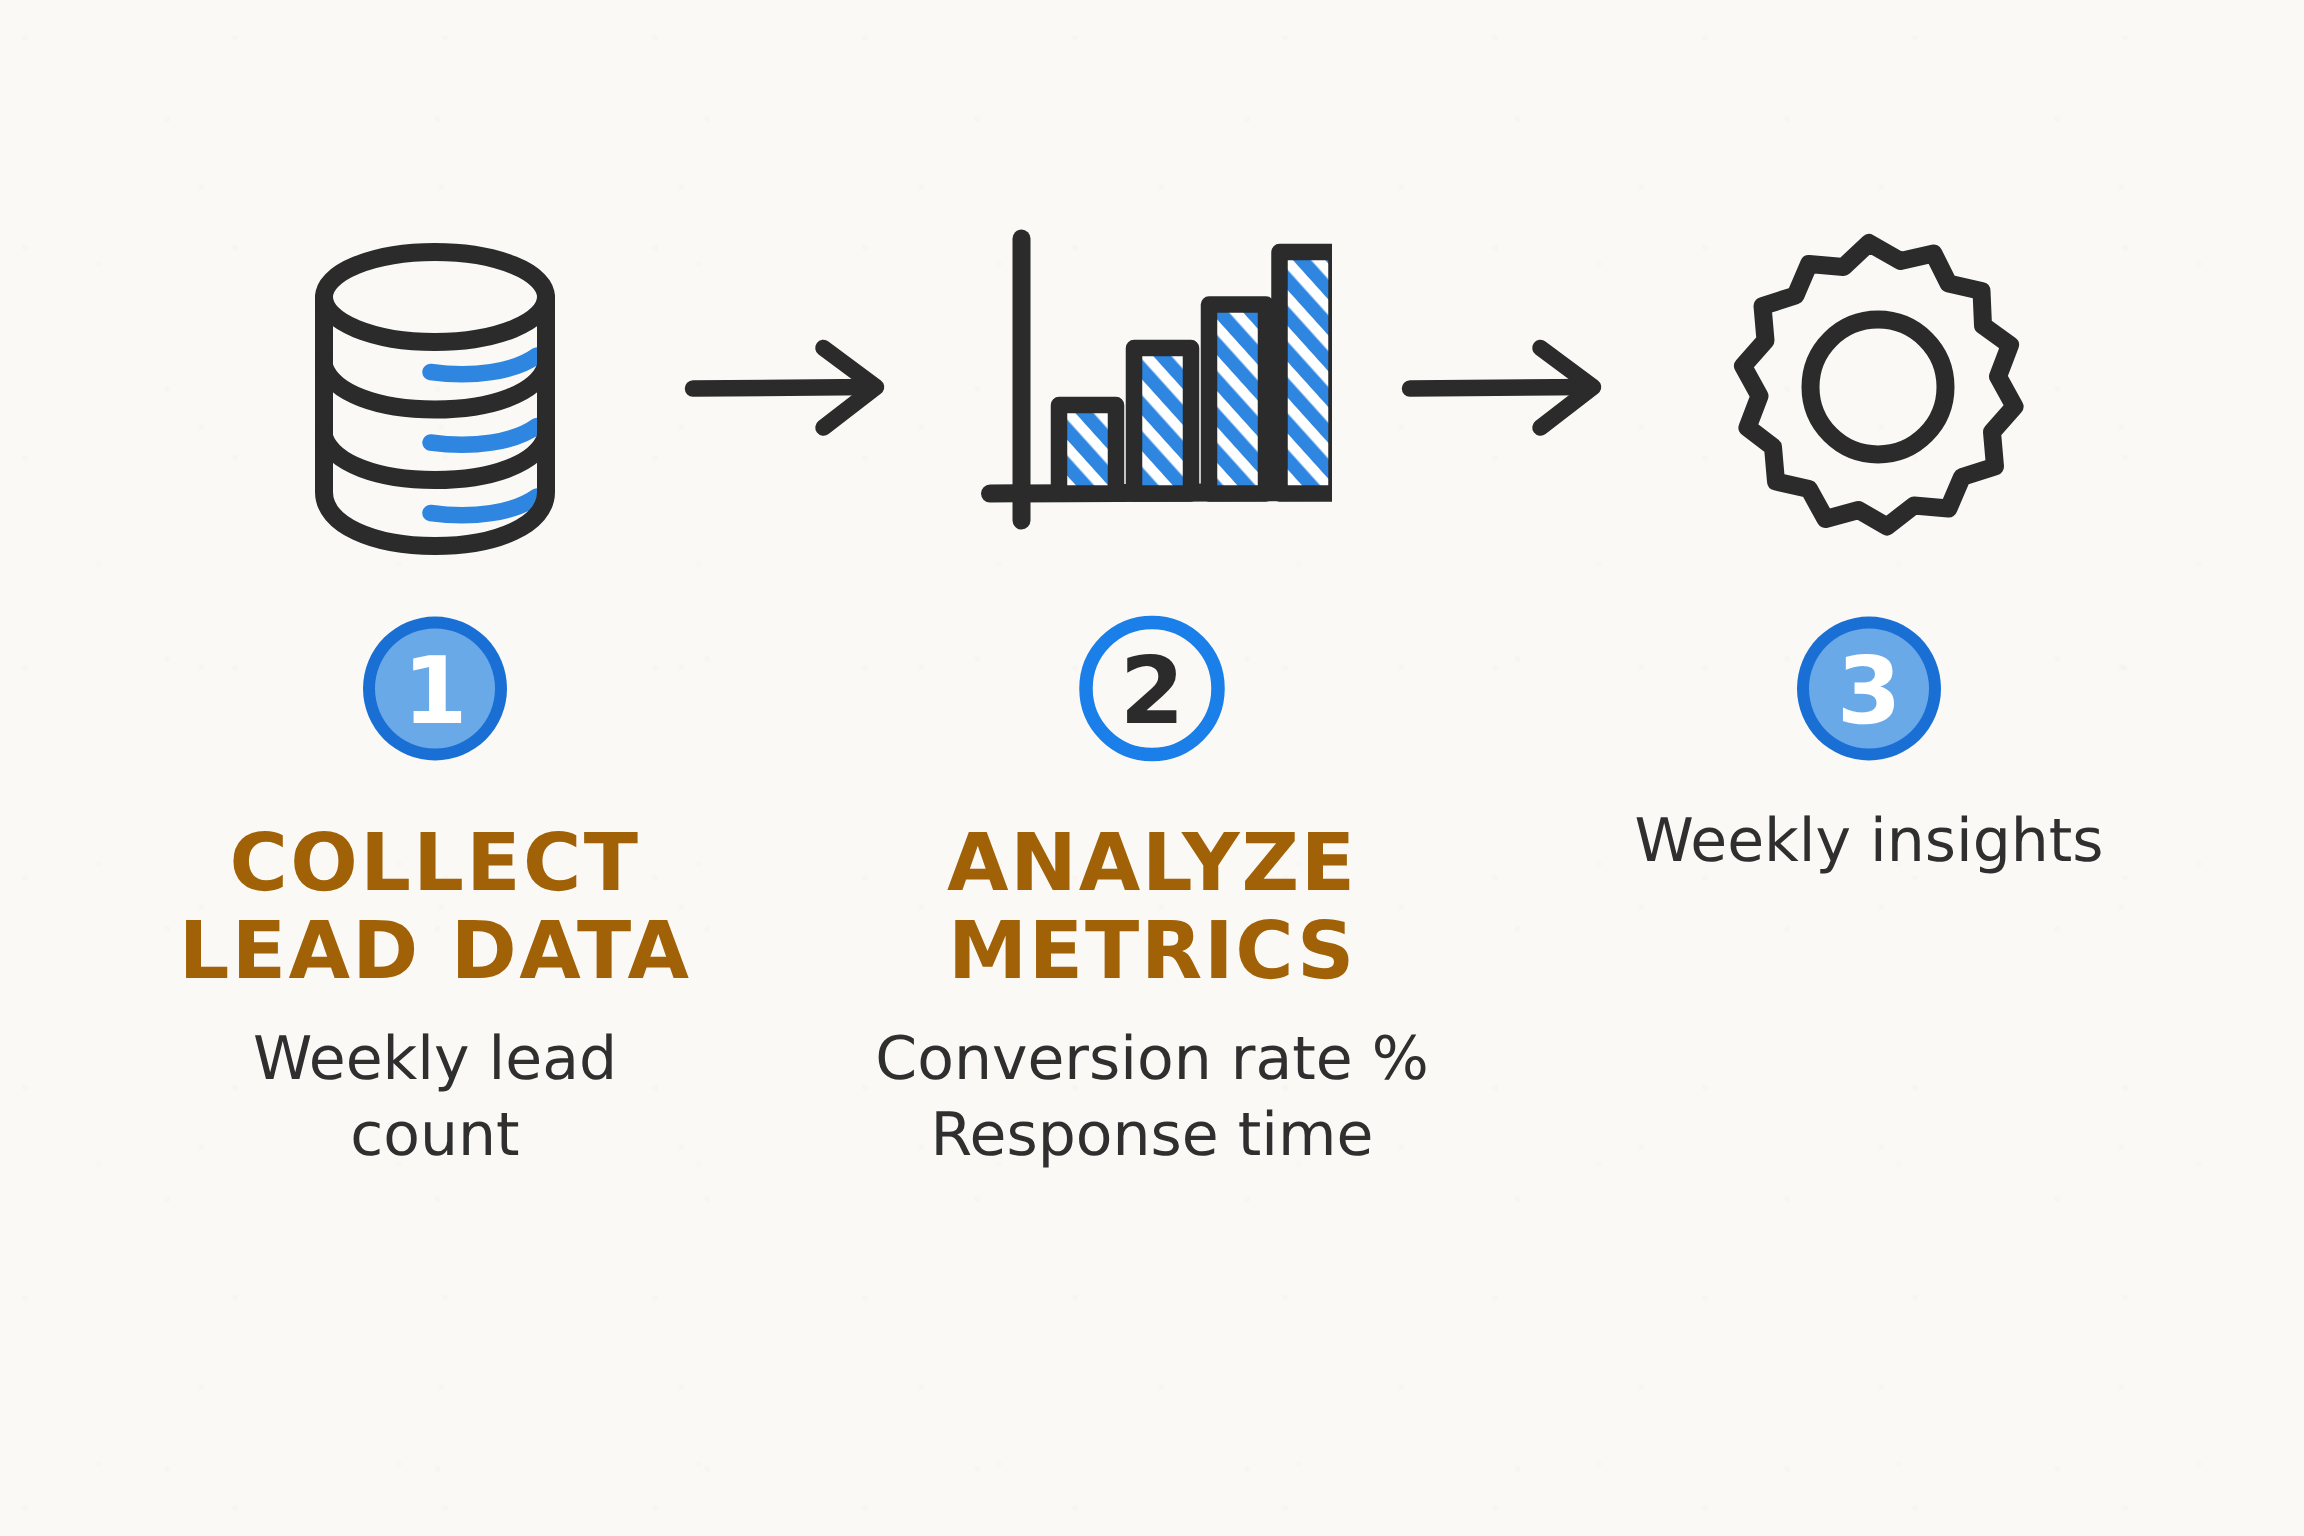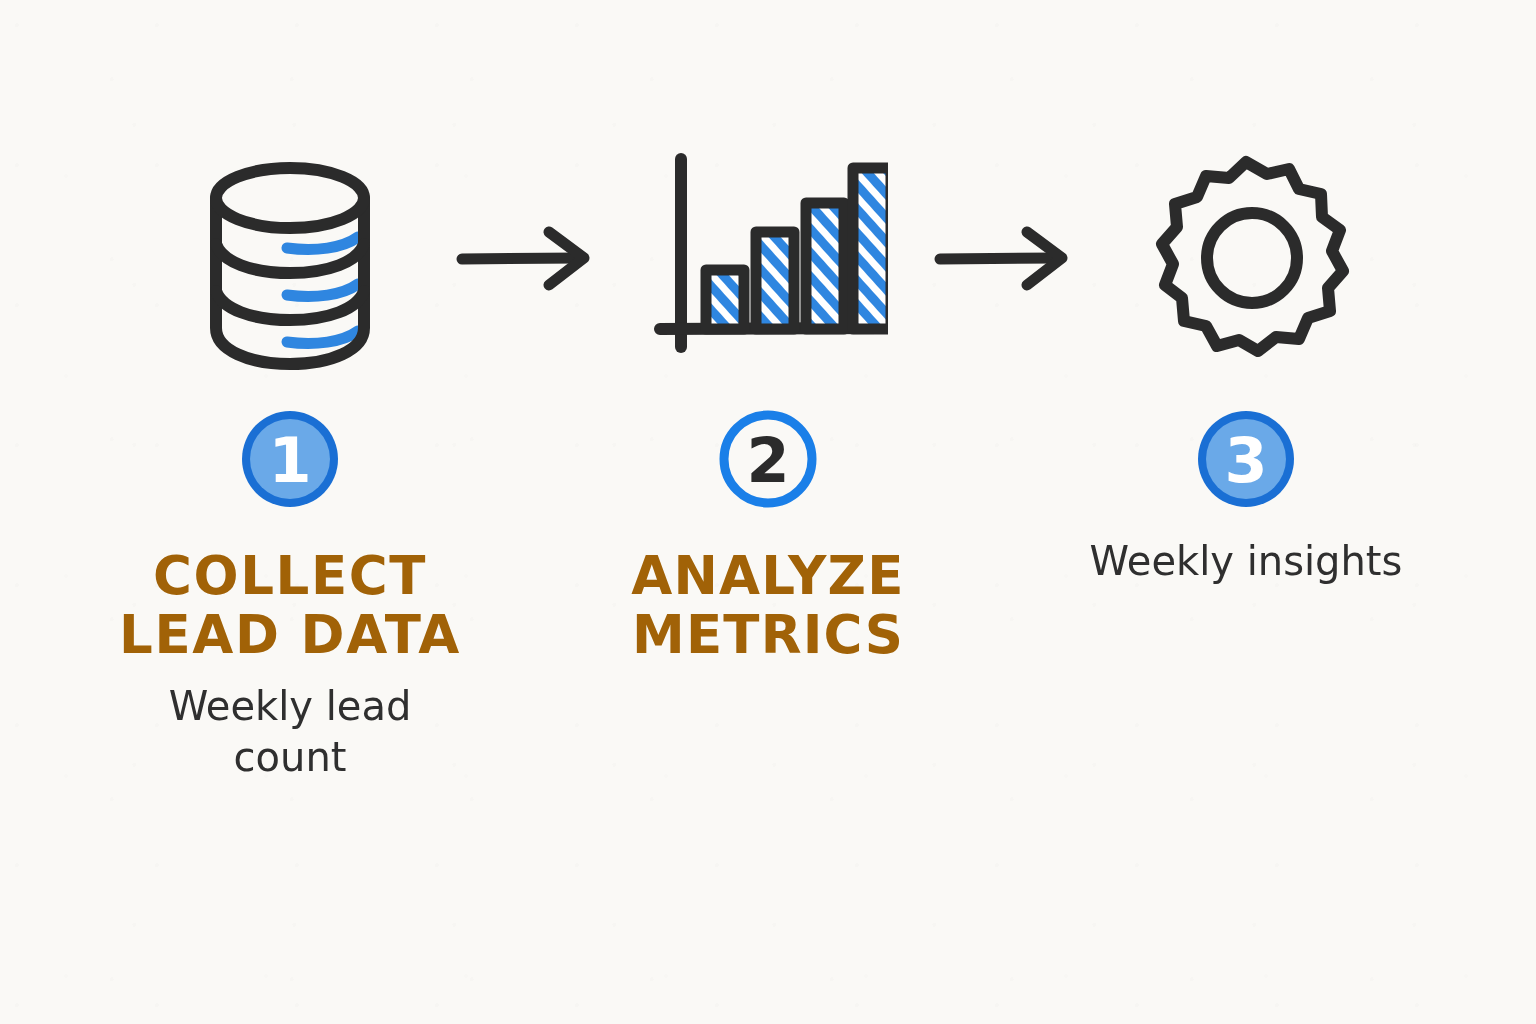--- a/index.html
+++ b/index.html
@@ -205,20 +205,22 @@
 
     <div class="step s2">
       <div class="badge-wrap">
         <svg width="112" height="112" viewBox="0 0 112 112">
           <circle cx="56" cy="56" r="44" fill="none" stroke="#1a7fe8" stroke-width="9"></circle>
           <text x="56" y="79" text-anchor="middle" font-family="DejaVu Sans, sans-serif" font-size="62" font-weight="bold" fill="#2b2b2b">2</text>
         </svg>
       </div>
       <div class="title">ANALYZE
 METRICS</div>
+      <div class="caption">Conversion rate %
+Response time</div>
     </div>
 
     <div class="step s3">
       <div class="badge-wrap">
         <svg width="112" height="112" viewBox="0 0 112 112">
           <circle cx="56" cy="56" r="48" fill="#1a6fd4"></circle>
           <circle cx="56" cy="56" r="40" fill="#6aa9e8"></circle>
           <text x="56" y="79" text-anchor="middle" font-family="DejaVu Sans, sans-serif" font-size="62" font-weight="bold" fill="#ffffff">3</text>
         </svg>
       </div>

